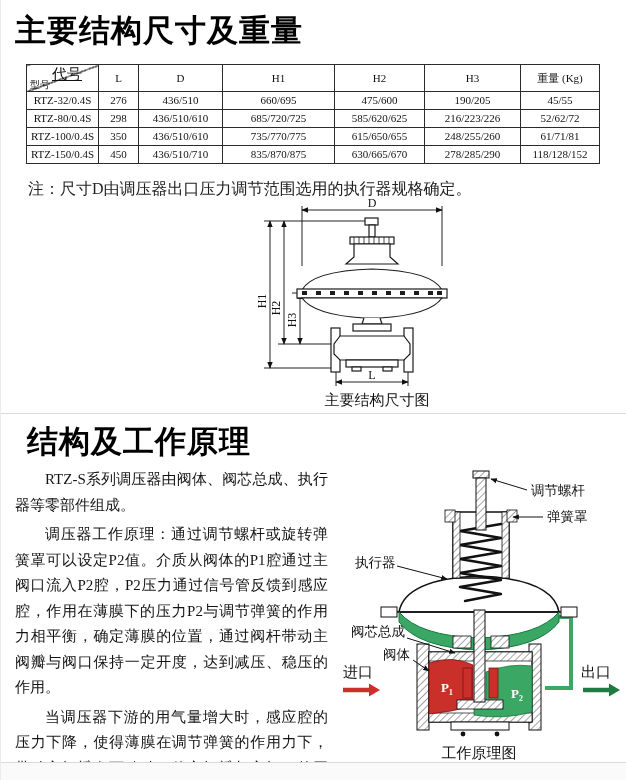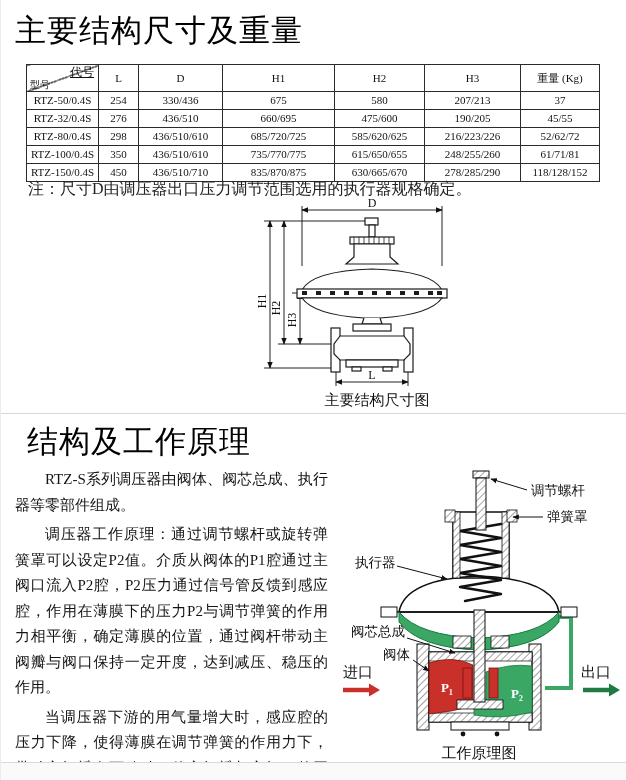--- a/index.html
+++ b/index.html
@@ -3,32 +3,32 @@
 <meta charset="utf-8">
 <style>
   html,body{margin:0;padding:0;background:#e9e9e9;}
   .page{
     position:relative;width:626px;height:780px;background:#ffffff;
     margin:0 auto;overflow:hidden;border-left:1px solid #ececec;border-right:1px solid #ececec;
     font-family:"Liberation Serif","DejaVu Serif",serif;color:#1a1a1a;
   }
   .sec-title{
     position:absolute;font-family:"Liberation Sans","DejaVu Sans",sans-serif;
-    font-weight:400;font-size:31px;letter-spacing:1px;color:#000;white-space:nowrap;
+    font-weight:700;font-size:31px;letter-spacing:1px;color:#000;white-space:nowrap;
   }
   .dim-table{
     position:absolute;left:25px;top:64px;width:573px;border-collapse:collapse;
     font-size:11px;line-height:1.1;color:#111;table-layout:fixed;
   }
   .dim-table td,.dim-table th{border:1px solid #2b2b2b;text-align:center;padding:1px 2px;font-weight:normal;}
   .dim-table thead th{height:24px;}
   .dim-table tbody td{height:15px;}
   .diag-cell{position:relative;padding:0;
     background:linear-gradient(to bottom right,transparent calc(50% - 0.6px),#2b2b2b calc(50% - 0.6px),#2b2b2b calc(50% + 0.6px),transparent calc(50% + 0.6px));}
-  .diag-tr{position:absolute;top:1px;right:4px;font-size:12px;text-decoration:underline;}
+  .diag-tr{position:absolute;top:1px;right:16px;font-size:15px;text-decoration:underline;}
   .diag-bl{position:absolute;bottom:1px;left:3px;font-size:10px;}
   .tbl-note{position:absolute;left:27px;top:179px;font-size:16px;color:#222;white-space:nowrap;}
   .fig-caption{position:absolute;font-size:15px;color:#111;text-align:center;}
   .divider{position:absolute;left:0;width:626px;height:1px;background:#d9d9d9;}
   .body-text{
     position:absolute;left:10px;top:463px;width:321px;
     font-size:15px;line-height:25.5px;text-align:justify;color:#141414;
   }
   .body-text p{margin:4px;text-indent:2em;}
   .bottom-strip{position:absolute;left:0;top:763px;width:626px;height:17px;background:#fafafa;}
@@ -60,29 +60,20 @@
         </th>
         <th>L</th>
         <th>D</th>
         <th>H1</th>
         <th>H2</th>
         <th>H3</th>
         <th>重量 (Kg)</th>
       </tr>
     </thead>
     <tbody>
-      <tr>
-        <td>RTZ-50/0.4S</td>
-        <td>254</td>
-        <td>330/436</td>
-        <td>675</td>
-        <td>580</td>
-        <td>207/213</td>
-        <td>37</td>
-      </tr>
       <tr>
         <td>RTZ-32/0.4S</td>
         <td>276</td>
         <td>436/510</td>
         <td>660/695</td>
         <td>475/600</td>
         <td>190/205</td>
         <td>45/55</td>
       </tr>
       <tr>

